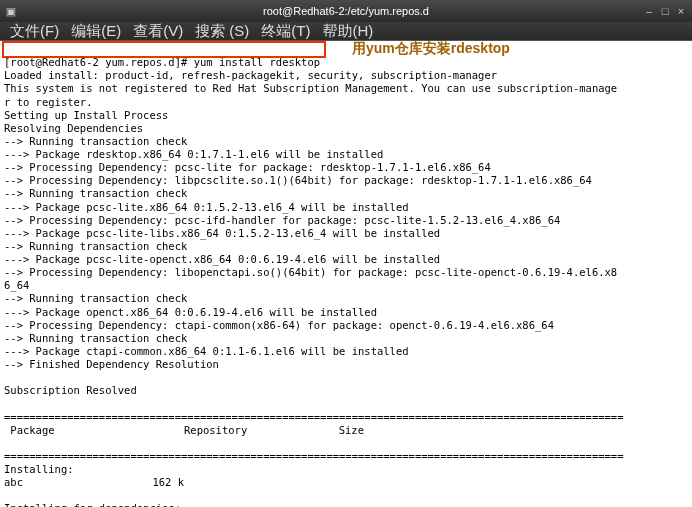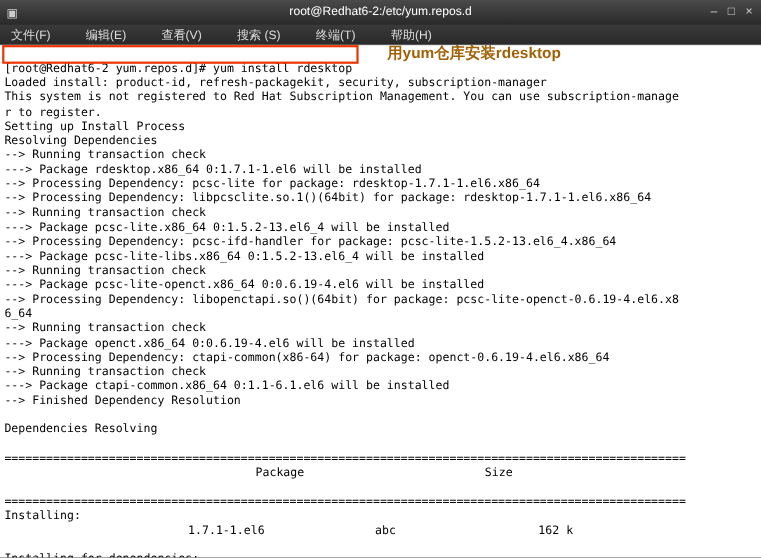--- a/index.html
+++ b/index.html
@@ -53,25 +53,24 @@
       justify-content: center;
       color: #ccc;
       font-size: 11px;
     }
     .menubar {
       background: linear-gradient(to bottom, #3a3a3a, #2a2a2a);
       color: #ddd;
       height: 19px;
       display: flex;
       align-items: center;
-      font-size: 11px;
+      font-size: 15px;
       font-family: sans-serif;
       padding: 0 4px;
       border-bottom: 1px solid #555;
-      gap: 20px;
     }
     .menu-item {
       padding: 0 6px;
       cursor: pointer;
     }
     .terminal {
       flex: 1;
       background: #fff;
       color: #000;
       padding: 2px 4px;
@@ -90,21 +89,20 @@
       color: #a16207;
       font-size: 14px;
       font-family: "SimSun", "Microsoft YaHei", sans-serif;
       font-weight: bold;
     }
     .pkg-table {
       font-family: inherit;
     }
     .pkg-row {
       display: flex;
-      justify-content: center;
     }
     .col-pkg { width: 180px; }
     .col-arch { width: 120px; }
     .col-ver { width: 170px; }
     .col-repo { width: 120px; }
     .col-size { width: 60px; text-align: right; }
   </style>
 </head>
 <body>
 
@@ -149,26 +147,26 @@
 <span>---&gt; Package pcsc-lite-openct.x86_64 0:0.6.19-4.el6 will be installed</span>
 <span>--&gt; Processing Dependency: libopenctapi.so()(64bit) for package: pcsc-lite-openct-0.6.19-4.el6.x8</span>
 <span>6_64</span>
 <span>--&gt; Running transaction check</span>
 <span>---&gt; Package openct.x86_64 0:0.6.19-4.el6 will be installed</span>
 <span>--&gt; Processing Dependency: ctapi-common(x86-64) for package: openct-0.6.19-4.el6.x86_64</span>
 <span>--&gt; Running transaction check</span>
 <span>---&gt; Package ctapi-common.x86_64 0:1.1-6.1.el6 will be installed</span>
 <span>--&gt; Finished Dependency Resolution</span>
 <span></span>
-<span>Dependencies Resolving</span>
+<span>Subscription Resolved</span>
 <span></span>
 <span>==================================================================================================</span>
-<div class="pkg-row"><span class="col-pkg"> Package</span><span class="col-size">Size</span></div>
+<div class="pkg-row"><span class="col-pkg"> Package</span><span class="col-repo">Repository</span><span class="col-size">Size</span></div>
 <span>==================================================================================================</span>
 <span>Installing:</span>
-<div id="pkg-main" class="pkg-table"><div class="pkg-row"><span class="col-ver">1.7.1-1.el6</span><span class="col-repo">abc</span><span class="col-size">162 k</span></div></div>
+<div id="pkg-main" class="pkg-table"><div class="pkg-row"><span class="col-repo">abc</span><span class="col-size">162 k</span></div></div>
 <span>Installing for dependencies:</span>
 
 
     <div class="highlight-box" style="left:2px; top:0px; width:324px; height:17px;"></div>
     <div class="annotation" style="left:352px; top:-1px;">用yum仓库安装rdesktop</div>
   </div>
 </div>
 
 </body></html>

